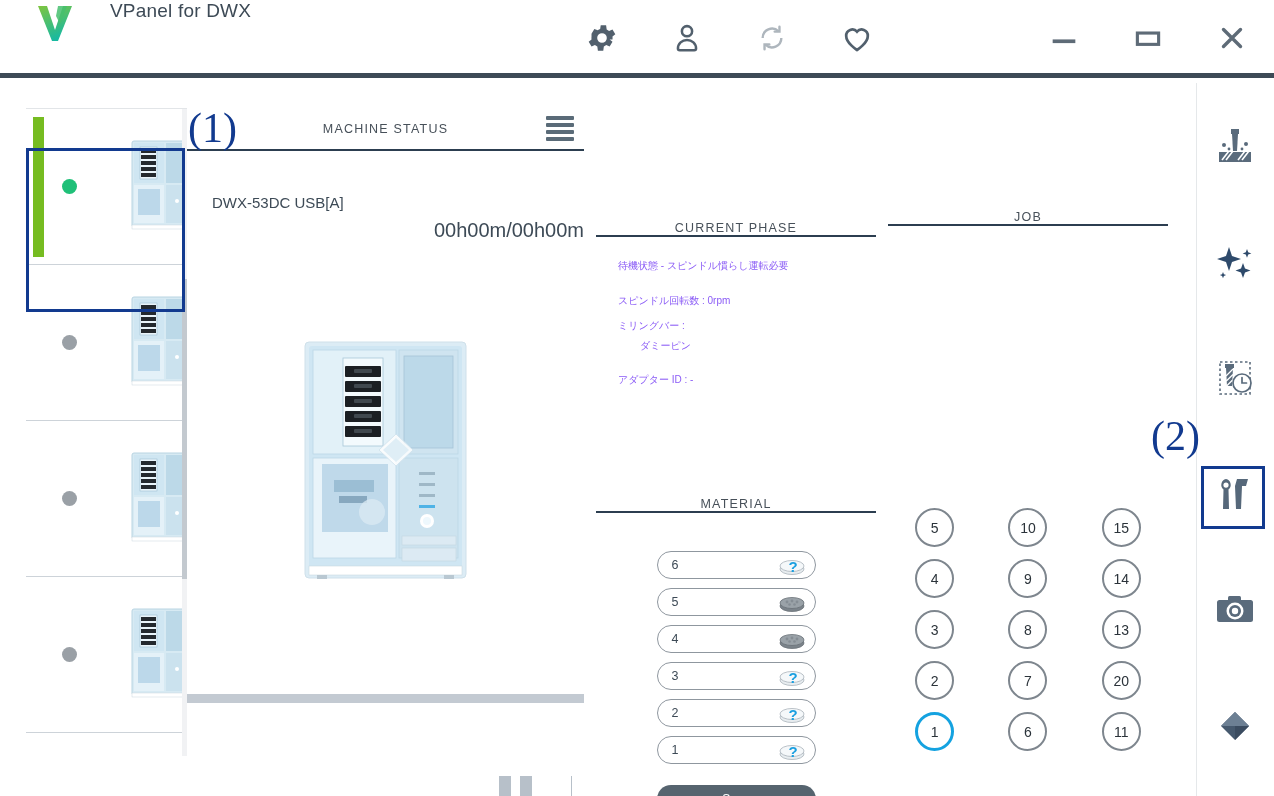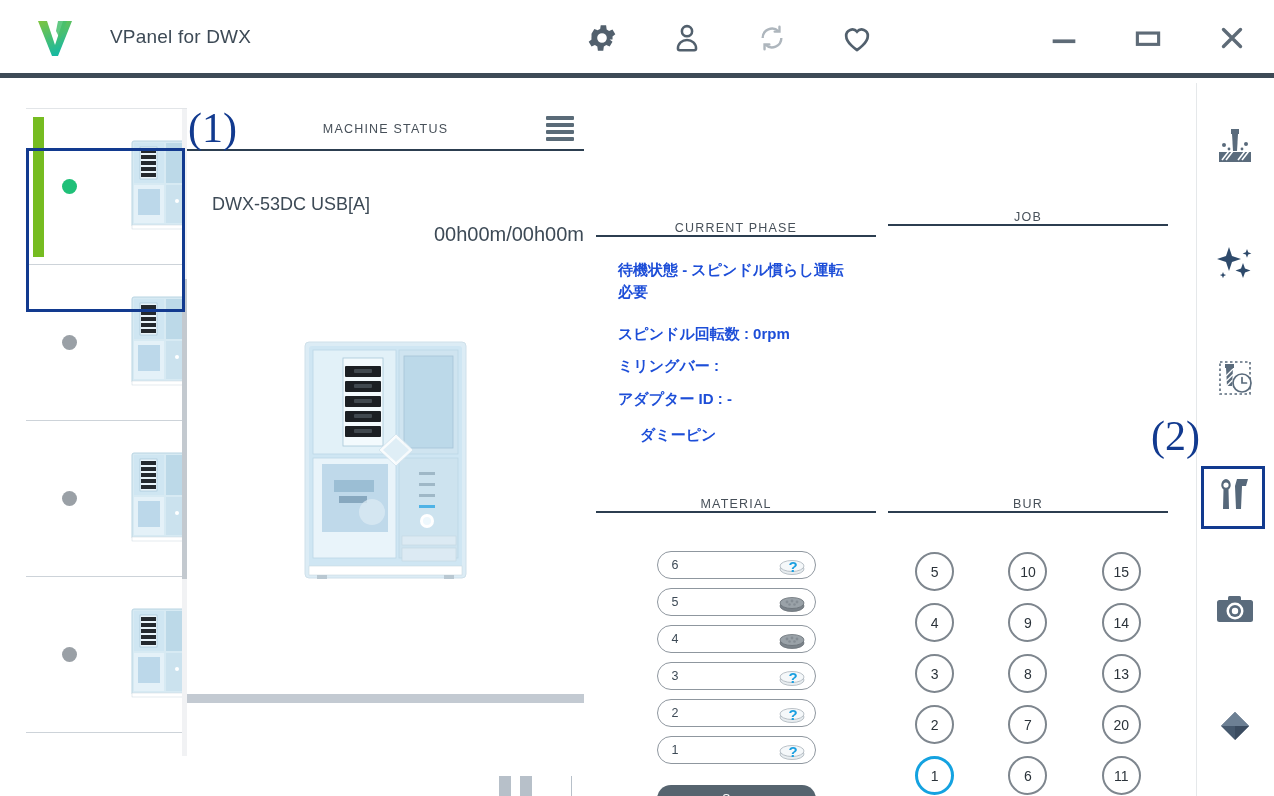--- a/index.html
+++ b/index.html
@@ -9,21 +9,21 @@
     background: #ffffff;
     overflow: hidden;
   }
   .app { position: relative; width: 1274px; height: 796px; background: #fff; }
 
   
   .titlebar {
     position: absolute; left: 0; top: 0; width: 1274px; height: 78px;
     background: #ffffff;
     border-bottom: 5px solid #3d4a56;
-    display: flex; align-items: center;
+    display: flex; align-items: flex-start;
   }
   .logo { margin-left: 33px; width: 44px; height: 44px; display: block; }
   .app-title {
     margin-left: 33px; font-size: 19px; color: #3d4a56; letter-spacing: .2px;
   }
   .tb-icons { position: absolute; left: 580px; top: 16px; display: flex; gap: 41px; align-items: center; }
   .tb-icon { width: 44px; height: 44px; display: flex; align-items: center; justify-content: center; cursor: pointer; }
   .win-ctl { position: absolute; right: 0px; top: 14px; display: flex; align-items: center; }
   .win-btn { width: 84px; height: 48px; display: flex; align-items: center; justify-content: center; cursor: pointer; }
 
@@ -58,21 +58,21 @@
     position: absolute; left: 187px; top: 25px; width: 397px; height: 648px; background: #fff;
   }
   .panel-head {
     position: relative; height: 43px; border-bottom: 2px solid #2c3e50;
     display: flex; align-items: center; justify-content: center;
   }
   .panel-head .ttl { font-size: 12.5px; letter-spacing: 1.2px; color: #475059; }
   .hamburger { position: absolute; right: 10px; top: 8px; width: 28px; height: 26px; cursor: pointer; }
   .hamburger span { display: block; height: 4px; background: #5a6b78; margin-bottom: 3px; border-radius: 1px; }
 
-  .mc-name { margin: 43px 0 0 25px; font-size: 18px; color: #3d4a56; }
+  .mc-name { margin: 43px 0 0 25px; font-size: 15px; color: #3d4a56; }
   .mc-ready { margin: 14px 0 0 24px; font-size: 22px; color: #12d47e; letter-spacing: .4px; }
   .mc-time { margin: 8px 0 0 24px; font-size: 20px; color: #3d4a56; text-align: right; }
   .mc-photo { position: absolute; left: 116px; top: 232px; width: 165px; height: 245px; }
 
   .progress { position: absolute; left: 0; top: 586px; width: 397px; height: 9px; background: #c3cad2; }
   .pause-btn { position: absolute; left: 312px; top: 668px; width: 34px; height: 38px; display: flex; gap: 9px; cursor: pointer; }
   .pause-btn i { width: 12px; height: 38px; background: #b7c0c9; display: block; }
   .ctl-div { position: absolute; left: 384px; top: 668px; width: 1px; height: 50px; background: #b7c0c9; }
   .stop-btn {
     position: absolute; left: 420px; top: 674px; width: 40px; height: 40px;
@@ -86,21 +86,21 @@
     display: flex; align-items: flex-end; justify-content: center;
   }
   .card-head .ttl { font-size: 12.5px; letter-spacing: 1.2px; color: #475059; }
 
   #current-phase { left: 596px; top: 110px; width: 280px; height: 260px; }
   #job-panel     { left: 888px; top: 99px; width: 280px; height: 260px; }
   #material-panel{ left: 596px; top: 386px; width: 280px; height: 387px; }
   #bur-panel     { left: 888px; top: 386px; width: 280px; height: 387px; }
 
   .phase-body { padding: 22px 22px 0 22px; }
-  .phase-line { font-size: 15px; color: #1d4ed8; margin-bottom: 20px; line-height: 1.45; font-weight: bold; }
+  .phase-line { font-size: 10px; color: #8b5cf6; margin-bottom: 20px; line-height: 1.45; }
   .phase-line.sub { margin-bottom: 11px; }
   .phase-line.indent2 { margin-left: 22px; margin-top: -6px; }
 
   
   .mat-list { padding-top: 38px; display: flex; flex-direction: column; align-items: center; gap: 9px; }
   .mat-slot {
     position: relative; width: 159px; height: 28px; border: 1px solid #8f979f; border-radius: 14px;
     display: flex; align-items: center; cursor: pointer; background: #fff;
   }
   .mat-slot .num { margin-left: 14px; font-size: 12.5px; color: #3d4a56; }
@@ -375,22 +375,22 @@
     </div>
 
     <div class="card" id="current-phase">
       <div class="card-head">
         <div class="ttl">CURRENT PHASE</div>
       </div>
       <div class="phase-body">
         <div class="phase-line">待機状態 - スピンドル慣らし運転必要</div>
         <div class="phase-line sub">スピンドル回転数 : 0rpm</div>
         <div class="phase-line sub">ミリングバー :</div>
+        <div class="phase-line indent2">ダミーピン</div>
         <div class="phase-line">アダプター ID : -</div>
-        <div class="phase-line indent2">ダミーピン</div>
       </div>
     </div>
 
     <div class="card" id="job-panel">
       <div class="card-head">
         <div class="ttl">JOB</div>
       </div>
       <div class="phase-body"></div>
     </div>
 
@@ -464,23 +464,20 @@
             <ellipse cx="15" cy="10" rx="12" ry="5.5" fill="#f5f8fa" stroke="#aab3ba" stroke-width=".8"></ellipse>
             <text x="16" y="16" font-size="15" font-weight="bold" fill="#1a9fe0" text-anchor="middle" font-family="Liberation Sans, sans-serif">?</text>
           </svg>
         </div>
 
         <div class="scan-btn">Scan</div>
       </div>
     </div>
 
     <div class="card" id="bur-panel">
-      <div class="card-head">
-        <div class="ttl">BUR</div>
-      </div>
       <div class="bur-grid">
         <div class="bur">5</div>
         <div class="bur">10</div>
         <div class="bur">15</div>
         <div class="bur">4</div>
         <div class="bur">9</div>
         <div class="bur">14</div>
         <div class="bur">3</div>
         <div class="bur">8</div>
         <div class="bur">13</div>

